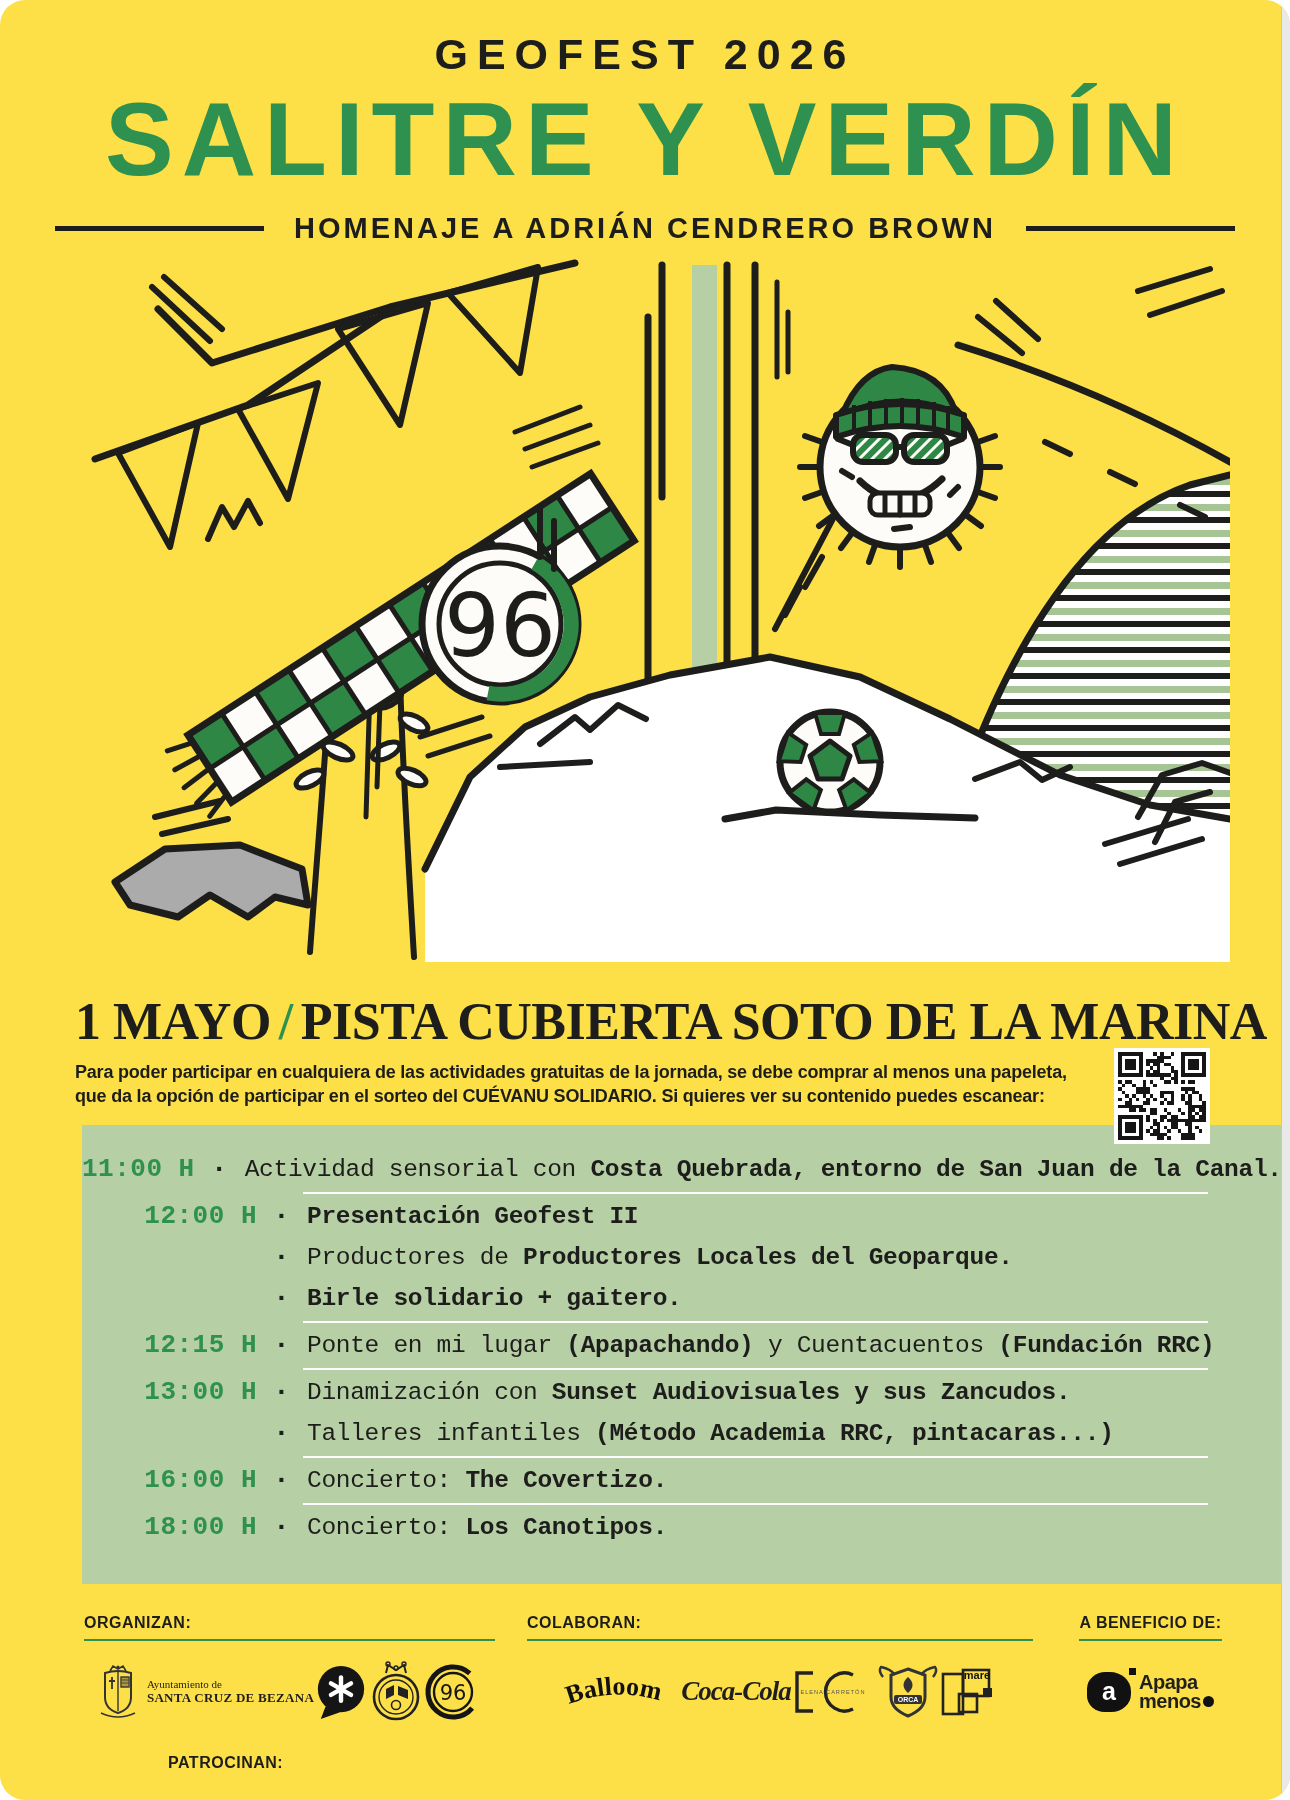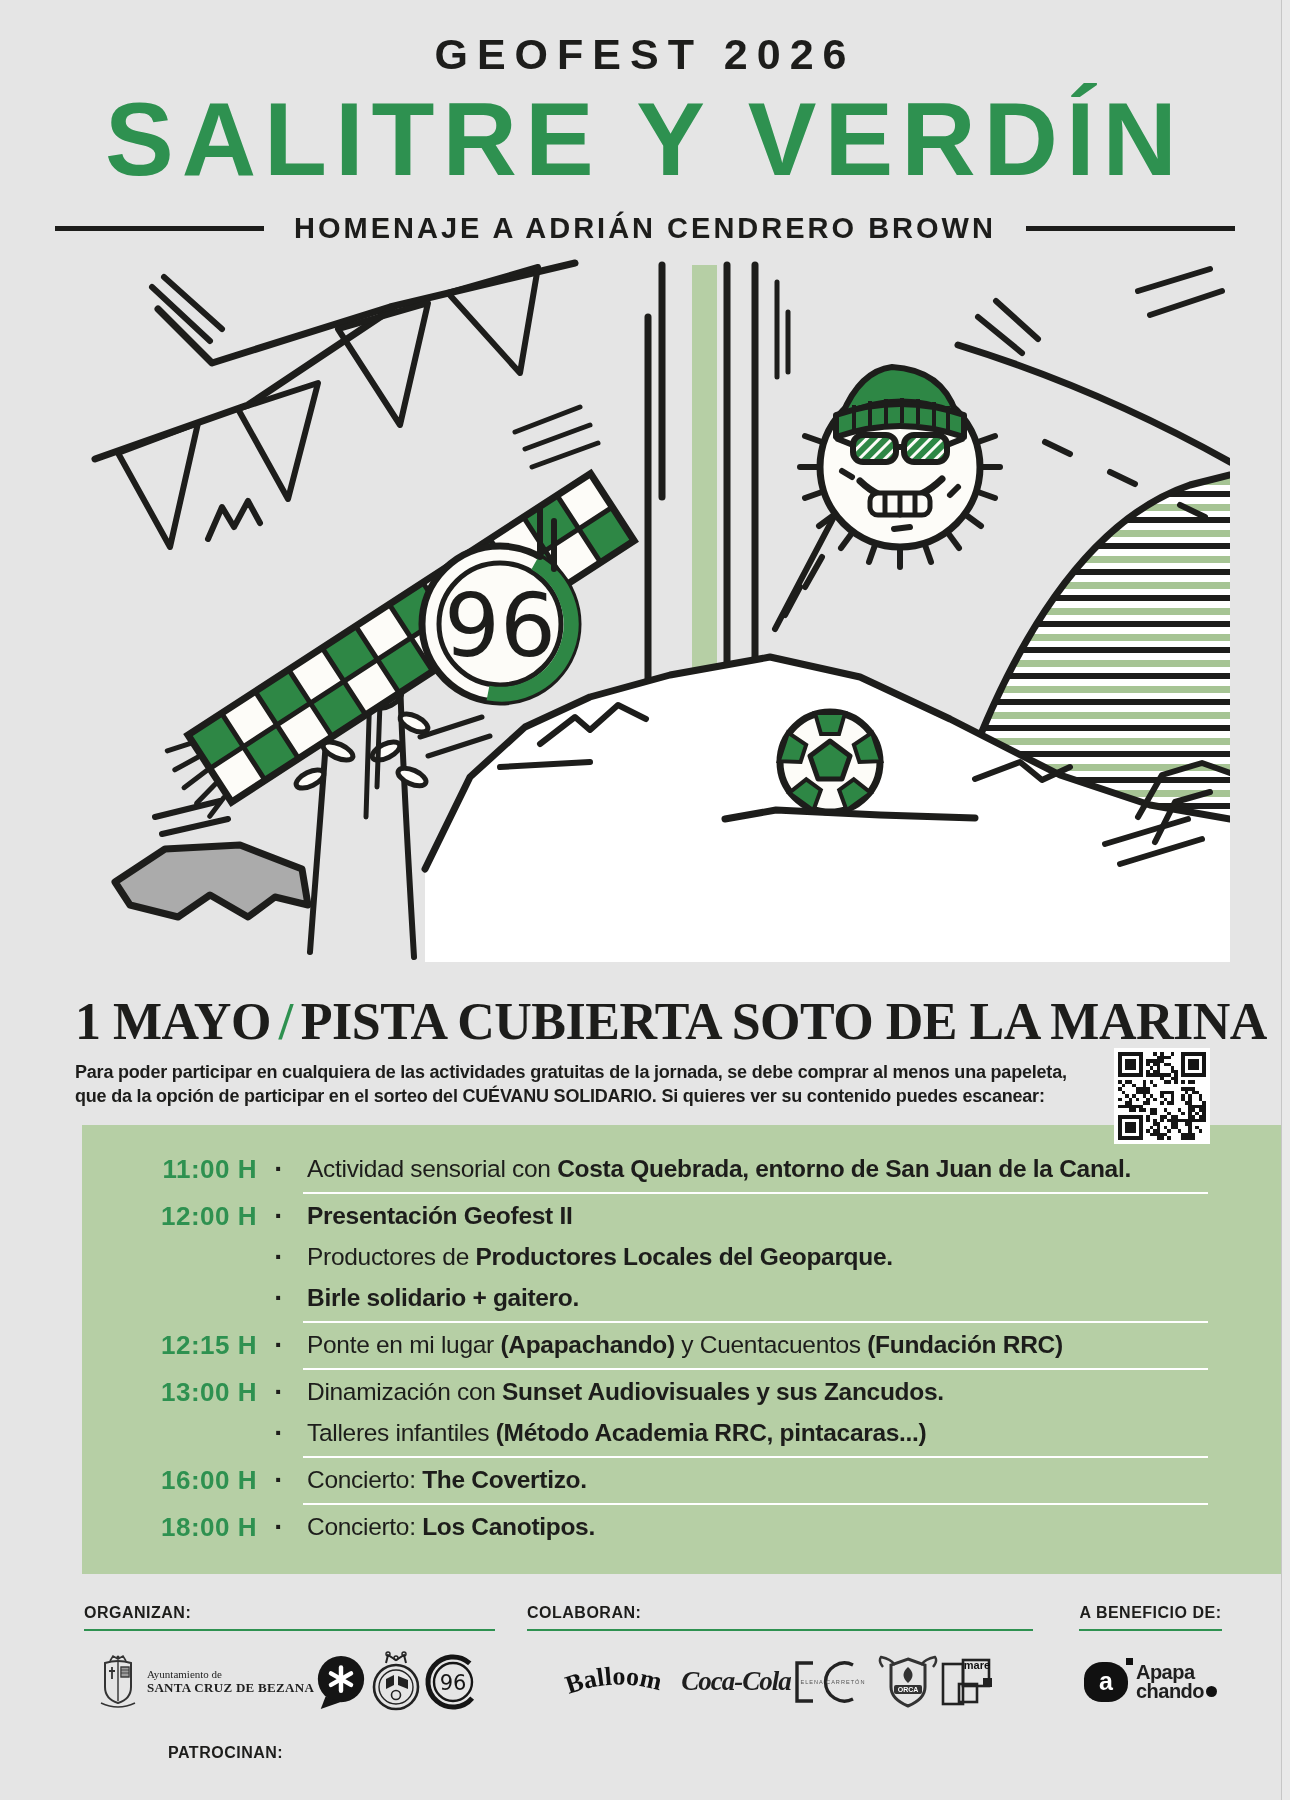--- a/index.html
+++ b/index.html
@@ -2,21 +2,21 @@
 <html style="--green: #2e9150; --deep: #2e8745; --sage: #a6c494; --sagebg: #b6cfa5; --ink: #1d1d1b; --rock: #ababab;"><head>
 <meta charset="utf-8">
 <style>
   :root{
     --green:#2e9150; --deep:#2e8745; --sage:#a6c494; --sagebg:#b6cfa5;
     --ink:#1d1d1b; --rock:#ababab;
   }
   *{margin:0;padding:0;box-sizing:border-box;}
   html,body{background:#fff;}
   body{font-family:"Liberation Sans",sans-serif;color:var(--ink);}
-  .poster{position:relative;width:1290px;height:1800px;background:#e5e5e5;overflow:hidden;}
+  .poster{position:relative;width:1290px;height:1800px;background:#fde047;overflow:hidden;border-radius:25px;}
 
   
   .eyebrow{padding-top:30px;text-align:center;font-size:43px;font-weight:900;letter-spacing:9px;color:var(--ink);}
   .main-title{margin-top:8px;text-align:center;font-size:103px;line-height:1.02;font-weight:900;letter-spacing:8px;color:var(--green);white-space:nowrap;}
   .tribute-row{display:flex;align-items:center;gap:30px;margin:20px 55px 0 55px;}
   .tribute-rule{flex:1;height:5px;background:var(--ink);}
   .tribute{font-size:29px;font-weight:900;letter-spacing:3px;white-space:nowrap;}
 
   
   .illustration{margin:12px 60px 0 70px;height:705px;}
@@ -30,21 +30,21 @@
 
   
   .event-heading{margin:30px 55px 0 75px;font-size:52px;font-weight:900;letter-spacing:-0.5px;white-space:nowrap;font-family:Liberation Serif, serif;}
   .event-heading .slash{color:var(--green);padding:0 8px;}
   .intro{margin:10px 0 0 75px;width:1010px;font-size:18px;font-weight:600;line-height:1.33;letter-spacing:-0.2px;}
   .intro strong{font-weight:900;}
   .qr-box{position:absolute;left:1114px;top:1048px;width:96px;height:96px;background:#fff;display:flex;align-items:center;justify-content:center;z-index:5;}
   .qr-box svg{width:88px;height:88px;}
 
   
-  .schedule{margin:16px 9px 9px 82px;background:var(--sagebg);padding:24px 0 26px 0;}
+  .schedule{margin:16px 9px 9px 82px;background:var(--sagebg);padding:24px 0 36px 0;font-family:Liberation Mono, monospace;}
   .s-row{display:flex;align-items:center;height:41px;}
   .s-time{width:175px;text-align:right;color:var(--green);font-weight:800;font-size:26px;letter-spacing:0.5px;white-space:nowrap;}
   .s-bullet{width:12px;margin:0 22px 0 16px;font-size:28px;font-weight:900;text-align:center;}
   .s-text{font-size:24.5px;letter-spacing:-0.3px;white-space:nowrap;font-weight:400;}
   .s-text strong{font-weight:800;}
   .s-divider{height:2px;background:#fff;margin:2px 73px 2px 221px;}
 
   
   .footer{margin:30px 56px 0 84px;}
   .footer-cols{display:flex;}
@@ -651,21 +651,21 @@
         <div class="fcol-label">A BENEFICIO DE:</div>
         <div class="fcol-rule"></div>
         <div class="logo-row">
           <div class="logo">
             <div class="apapa-blob">
                 <span>a</span>
               </div>
             <div class="apapa-text">
               <div>Apapa</div>
               <div class="apapa-l2">
-                <span>chando</span>
+                <span>menos</span>
                 <i class="flower"></i>
               </div>
             </div>
           </div>
         </div>
       </div>
     </div>
 
     <div class="sponsors">
       <div class="fcol-label">PATROCINAN:</div>

